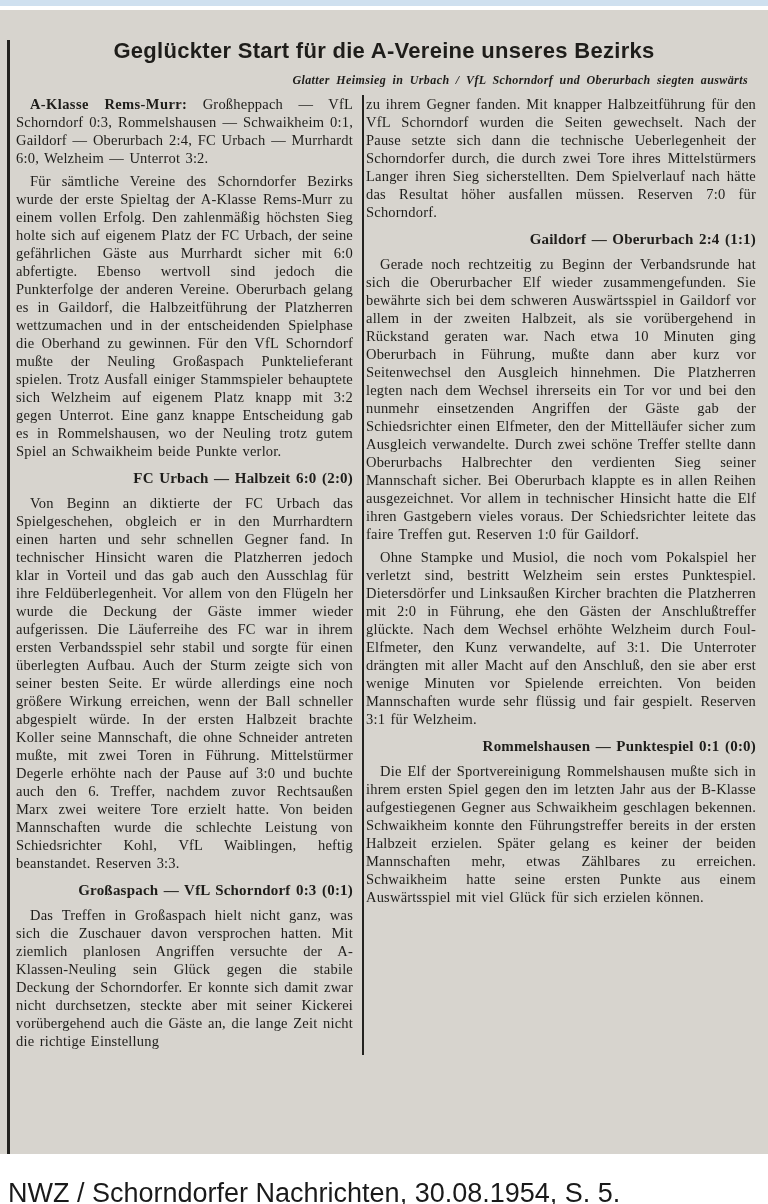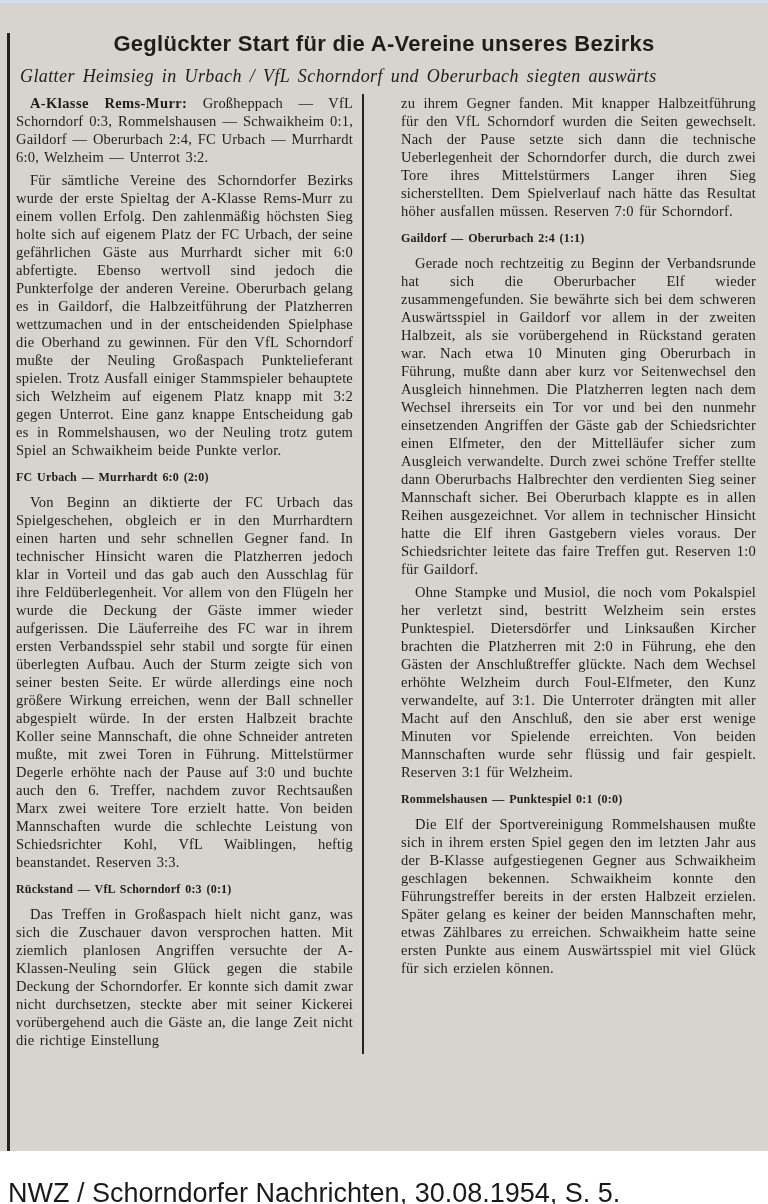--- a/index.html
+++ b/index.html
@@ -10,53 +10,53 @@
   }
   .page {
     position:relative; width:768px; height:1204px;
     background:var(--c-caption_bg, #ffffff); overflow:hidden;
   }
   .edge-strip {
     position:absolute; top:0; left:0; width:768px; height:6px;
     background:var(--c-strip, #cfe0ef);
   }
   .newsprint {
-    position:absolute; top:3px; left:0; width:768px; height:1148px;
+    position:absolute; top:10px; left:0; width:768px; height:1148px;
     background:var(--c-paper, #d7d4ce); overflow:hidden;
     color:var(--c-ink, #1e1d1a);
   }
   .left-rule {
     position:absolute; top:30px; left:7px; width:3px; height:1118px;
     background:var(--c-rule, #23221f);
   }
   .title {
     margin:28px 40px 0 40px; text-align:center;
     font-family:"Liberation Sans", sans-serif; font-weight:bold;
     font-size:22px; letter-spacing:0.3px;
   }
   .subtitle {
     margin:9px 20px 0 20px;
-    font-style:italic; font-weight:normal; font-size:18px;
-    letter-spacing:0.4px; word-spacing:3px;
+    font-style:italic; font-weight:bold; font-size:12px;
+    letter-spacing:0.4px; word-spacing:3px;text-align:right;
   }
   .columns {
     display:flex; align-items:stretch;
     margin:7px 12px 0 16px;
   }
   .col {
     font-size:14.5px; line-height:18px; text-align:justify;
     letter-spacing:0.2px; word-spacing:1.5px;
   }
   .col.left  { width:346px; padding-right:9px; }
   .divider   { width:2px; background:var(--c-rule, #23221f); }
-  .col.right { flex:1; padding-left:2px;margin-left:35px; }
+  .col.right { flex:1; padding-left:2px; }
   .col p { margin-bottom:5px; }
   .col p.indent { text-indent:14px; }
   .match-heading {
-    text-align:left; font-weight:bold; font-size:12px;
+    text-align:right; font-weight:bold; font-size:15px;
     margin:9px 0 7px; letter-spacing:0.2px;
   }
   .lead b { letter-spacing:0.4px; }
   .caption-bar {
     position:absolute; left:0; bottom:0; width:768px; height:50px;
     background:var(--c-caption_bg, #ffffff);
     color:var(--c-caption_text, #1a1a1a);
     font-family:"Liberation Sans", sans-serif;
     font-size:27px; padding:24px 0 0 8px; white-space:nowrap;
   }
@@ -75,25 +75,25 @@
 
     <h2 class="subtitle">Glatter Heimsieg in Urbach / VfL Schorndorf und Oberurbach siegten auswärts</h2>
 
     <div class="columns">
 
       <div class="col left">
         <p class="lead indent"><b>A-Klasse Rems-Murr:</b><span> Großheppach — VfL Schorndorf 0:3, Rommelshausen — Schwaikheim 0:1, Gaildorf — Oberurbach 2:4, FC Urbach — Murrhardt 6:0, Welzheim — Unterrot 3:2.</span></p>
 
         <p class="indent">Für sämtliche Vereine des Schorndorfer Bezirks wurde der erste Spieltag der A-Klasse Rems-Murr zu einem vollen Erfolg. Den zahlenmäßig höchsten Sieg holte sich auf eigenem Platz der FC Urbach, der seine gefährlichen Gäste aus Murrhardt sicher mit 6:0 abfertigte. Ebenso wertvoll sind jedoch die Punkterfolge der anderen Vereine. Oberurbach gelang es in Gaildorf, die Halbzeitführung der Platzherren wettzumachen und in der entscheidenden Spielphase die Oberhand zu gewinnen. Für den VfL Schorndorf mußte der Neuling Großaspach Punktelieferant spielen. Trotz Ausfall einiger Stammspieler behauptete sich Welzheim auf eigenem Platz knapp mit 3:2 gegen Unterrot. Eine ganz knappe Entscheidung gab es in Rommelshausen, wo der Neuling trotz gutem Spiel an Schwaikheim beide Punkte verlor.</p>
 
-        <h3 class="match-heading">FC Urbach — Murrhardt 6:0 (2:0)</h3>
+        <h3 class="match-heading">FC Urbach — Halbzeit 6:0 (2:0)</h3>
 
         <p class="indent">Von Beginn an diktierte der FC Urbach das Spielgeschehen, obgleich er in den Murrhardtern einen harten und sehr schnellen Gegner fand. In technischer Hinsicht waren die Platzherren jedoch klar in Vorteil und das gab auch den Ausschlag für ihre Feldüberlegenheit. Vor allem von den Flügeln her wurde die Deckung der Gäste immer wieder aufgerissen. Die Läuferreihe des FC war in ihrem ersten Verbandsspiel sehr stabil und sorgte für einen überlegten Aufbau. Auch der Sturm zeigte sich von seiner besten Seite. Er würde allerdings eine noch größere Wirkung erreichen, wenn der Ball schneller abgespielt würde. In der ersten Halbzeit brachte Koller seine Mannschaft, die ohne Schneider antreten mußte, mit zwei Toren in Führung. Mittelstürmer Degerle erhöhte nach der Pause auf 3:0 und buchte auch den 6. Treffer, nachdem zuvor Rechtsaußen Marx zwei weitere Tore erzielt hatte. Von beiden Mannschaften wurde die schlechte Leistung von Schiedsrichter Kohl, VfL Waiblingen, heftig beanstandet. Reserven 3:3.</p>
 
-        <h3 class="match-heading">Rückstand — VfL Schorndorf 0:3 (0:1)</h3>
+        <h3 class="match-heading">Großaspach — VfL Schorndorf 0:3 (0:1)</h3>
 
         <p class="indent">Das Treffen in Großaspach hielt nicht ganz, was sich die Zuschauer davon versprochen hatten. Mit ziemlich planlosen Angriffen versuchte der A-Klassen-Neuling sein Glück gegen die stabile Deckung der Schorndorfer. Er konnte sich damit zwar nicht durchsetzen, steckte aber mit seiner Kickerei vorübergehend auch die Gäste an, die lange Zeit nicht die richtige Einstellung</p>
       </div>
 
       <div class="divider"></div>
 
       <div class="col right">
         <p>zu ihrem Gegner fanden. Mit knapper Halbzeitführung für den VfL Schorndorf wurden die Seiten gewechselt. Nach der Pause setzte sich dann die technische Ueberlegenheit der Schorndorfer durch, die durch zwei Tore ihres Mittelstürmers Langer ihren Sieg sicherstellten. Dem Spielverlauf nach hätte das Resultat höher ausfallen müssen. Reserven 7:0 für Schorndorf.</p>
 
         <h3 class="match-heading">Gaildorf — Oberurbach 2:4 (1:1)</h3>

